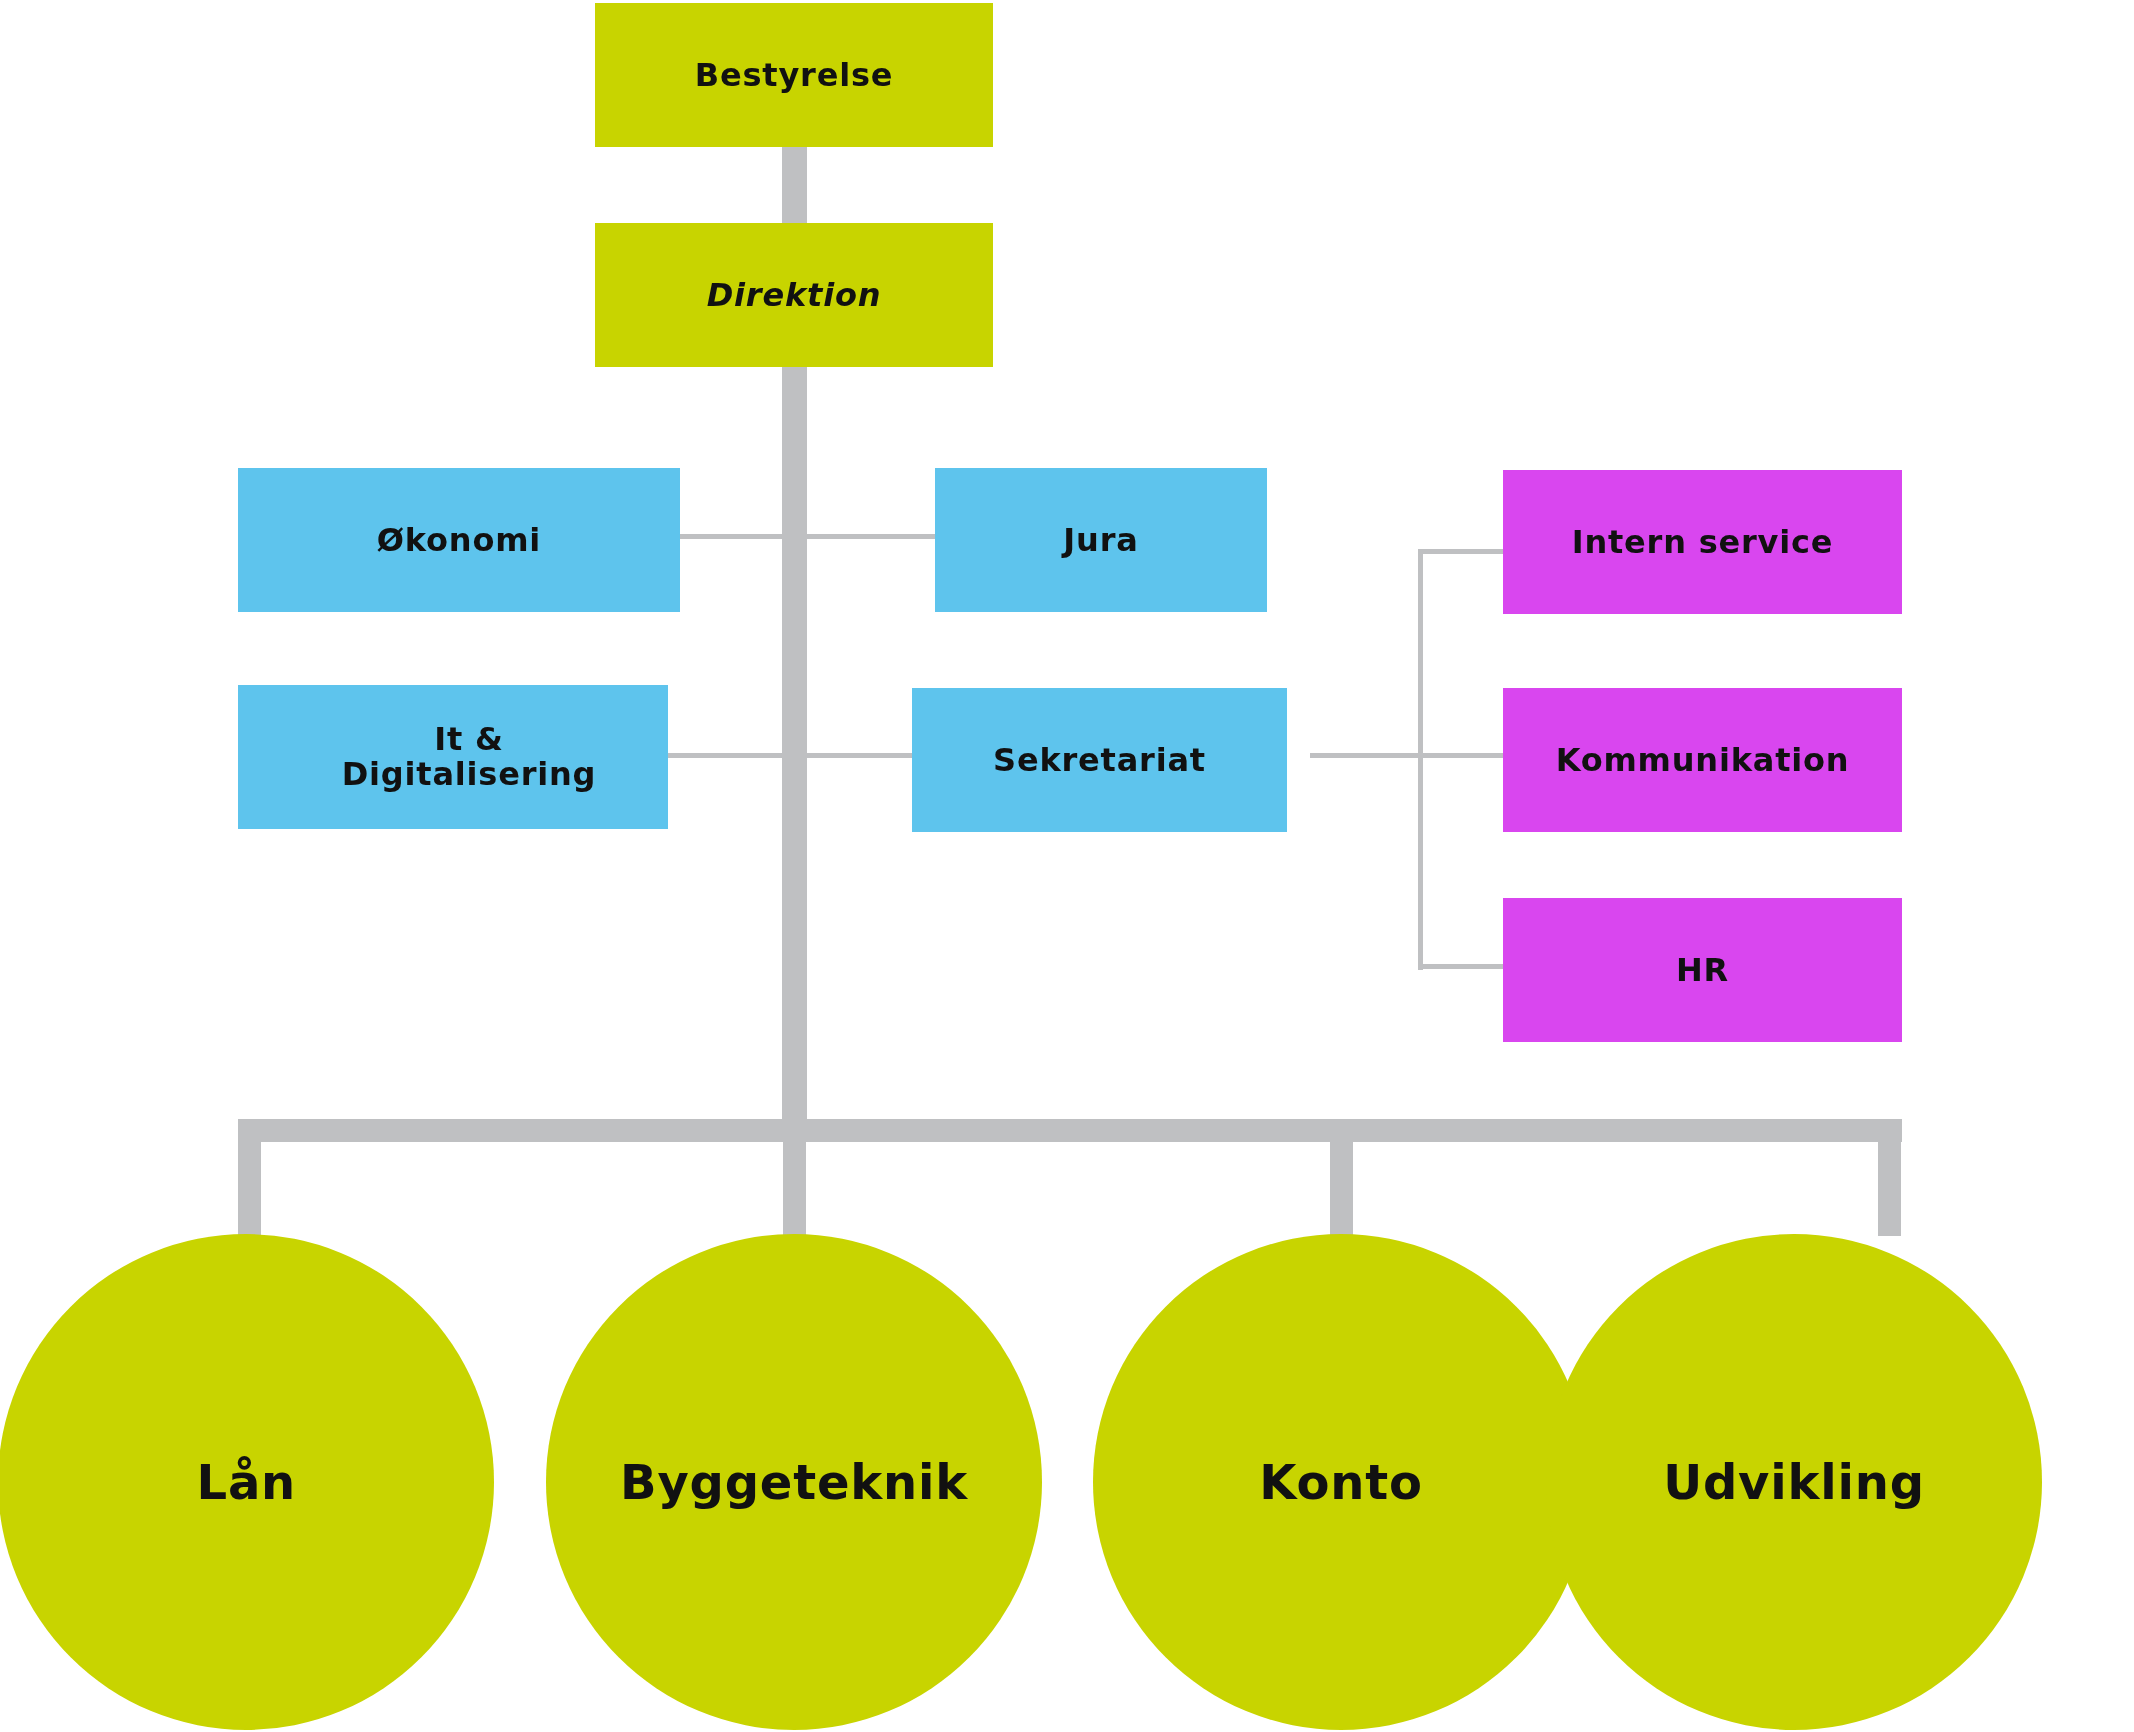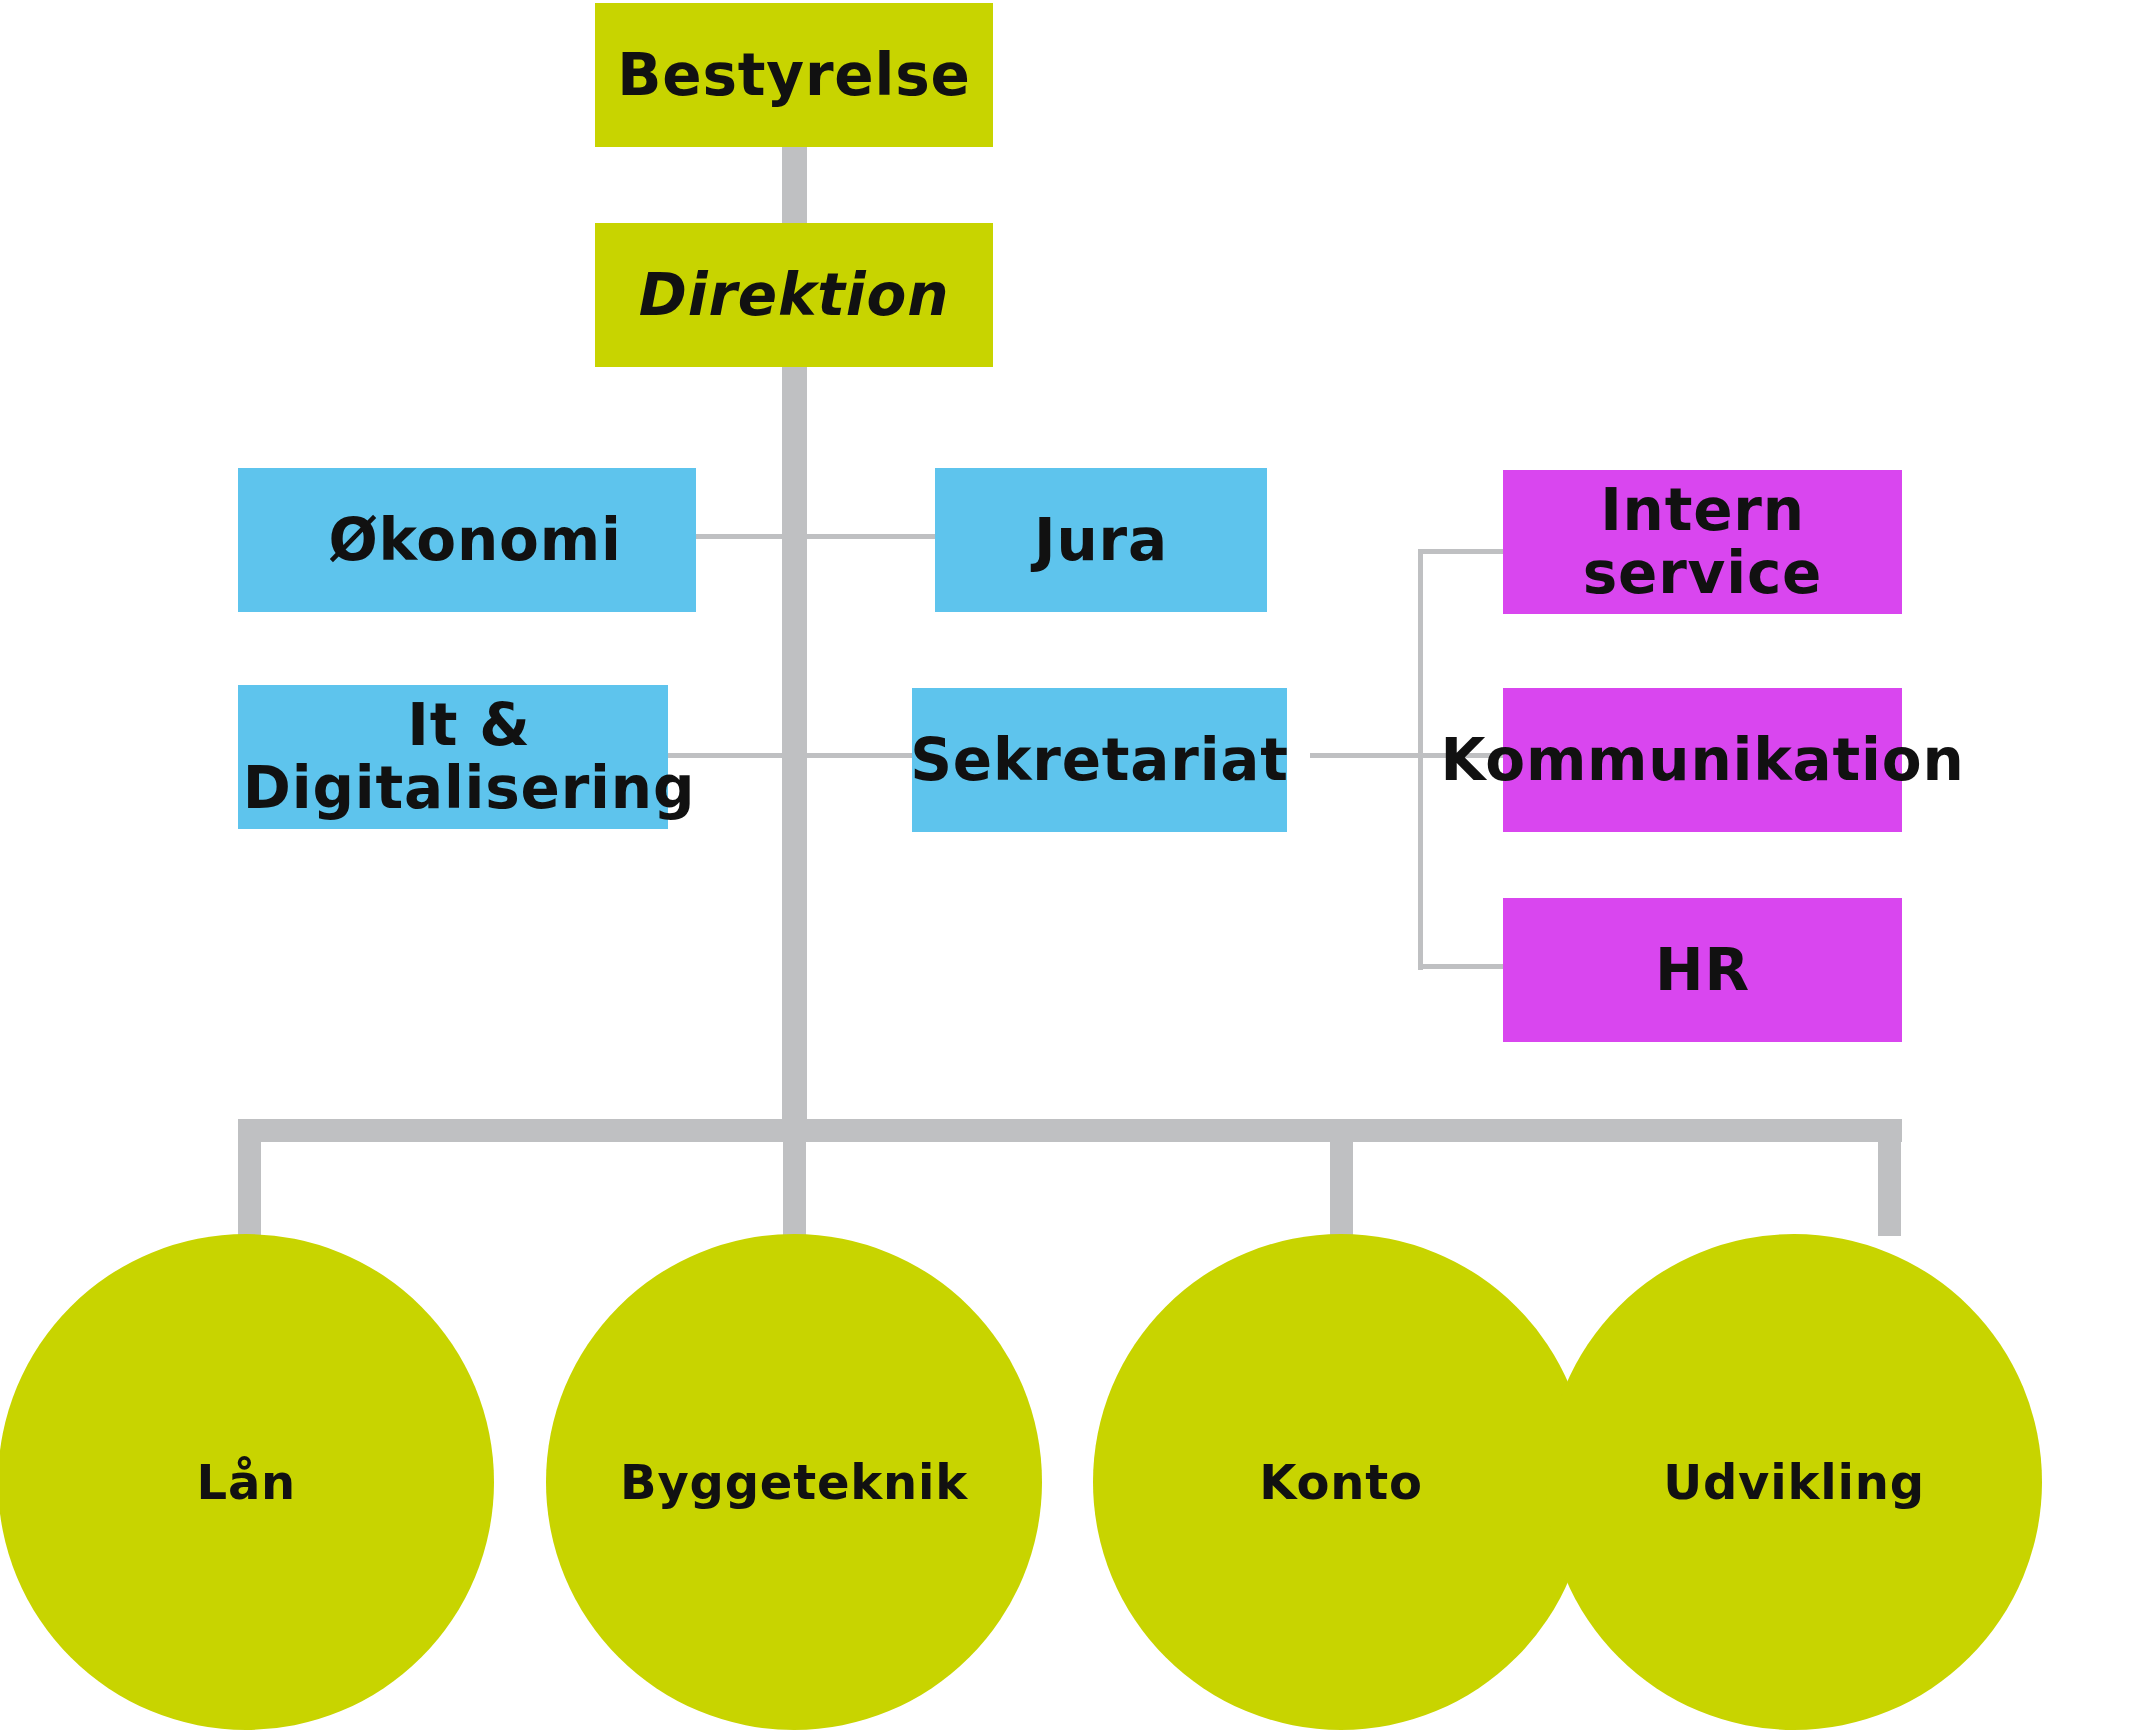--- a/index.html
+++ b/index.html
@@ -1,20 +1,20 @@
 <!DOCTYPE html>
 <html style="font-size:13.4px"><head>
 <meta charset="utf-8">
 <style>
   html, body { margin:0; padding:0; background:#ffffff; }
   body { width:2135px; height:1732px; position:relative; overflow:hidden;
          font-family:"DejaVu Sans", sans-serif; }
   .line { position:absolute; background:#bfc0c2; }
   .box { position:absolute; display:flex; align-items:center; justify-content:center;
-         text-align:center; color:#111; font-weight:bold; font-size:58px; letter-spacing:0.8px;
+         text-align:center; color:#111; font-weight:bold; font-size:32px; letter-spacing:0.8px;
          line-height:1.08; }
   .green { background:#c8d400; }
   .blue { background:#5ec4ed; }
   .gray { background:#d946ef; }
   .circle { position:absolute; width:496px; height:496px; border-radius:50%; background:#c8d400;
             display:flex; align-items:center; justify-content:center; color:#111;
             font-weight:bold; font-size:48px; letter-spacing:0.8px; }
 </style>
 </head>
 <body>
@@ -38,21 +38,21 @@
 <div class="line" style="left:1330px;top:1119px;width:23.4px;height:117px;"></div>
 <div class="line" style="left:1878px;top:1119px;width:23.4px;height:117px;"></div>
 
 <div class="box green" style="left:595px;top:3.3px;width:398px;height:144px;">
   <span>Bestyrelse</span>
 </div>
 <div class="box green" style="left:595px;top:223px;width:398px;height:144px;font-style:italic;">
   <span>Direktion</span>
 </div>
 
-<div class="box blue" style="left:238px;top:468px;width:442px;height:144px;padding-left:16px;">
+<div class="box blue" style="left:238px;top:468px;width:442px;height:144px;">
   <span>Økonomi</span>
 </div>
 <div class="box blue" style="left:238px;top:685px;width:398px;height:144px;padding-left:32px;">
   <span style="white-space:pre-line;">It &amp;
 Digitalisering</span>
 </div>
 <div class="box blue" style="left:935px;top:468px;width:332px;height:144px;">
   <span>Jura</span>
 </div>
 <div class="box blue" style="left:912px;top:688px;width:375px;height:144px;">

